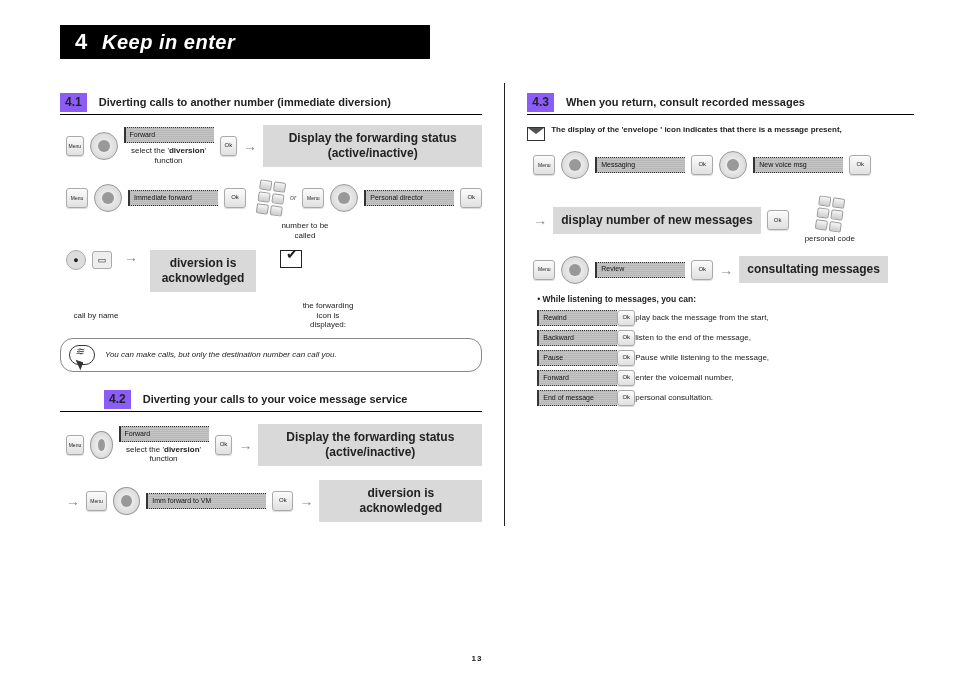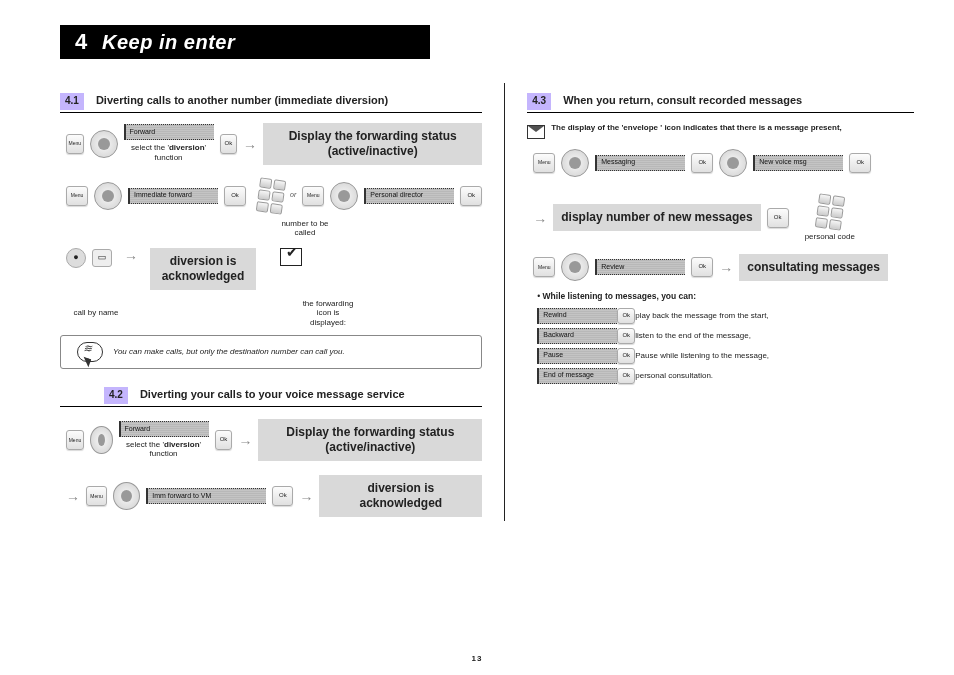--- a/index.html
+++ b/index.html
@@ -60,23 +60,23 @@
   .sec-head {
     display: flex;
     align-items: baseline;
     border-bottom: 1px solid #000;
     padding-bottom: 2px;
     margin-bottom: 10px;
     margin-top: 12px;
     gap: 12px;
   }
   .sec-head .snum {
-    font-size: 10px;
+    font-size: 12px;
     font-weight: bold;
-    background: #c4b5fd;
+    background: #8b5cf6;
     padding: 2px 5px;
   }
   .sec-head .stitle {
     font-size: 11px;
     font-weight: bold;
   }
 
   .row {
     display: flex;
     align-items: center;
@@ -163,21 +163,21 @@
     width:18px;height:16px;border-radius:3px;background:#eee;border:1px solid #aaa;
     display:inline-flex;align-items:center;justify-content:center;font-size:9px;
   }
 
   .check-flag{
     width:20px;height:16px;border:1px solid #222;display:inline-block;position:relative;
   }
   .check-flag::after{ content:"✔";position:absolute;left:5px;top:-5px;font-size:14px;}
 
   .tip-box{
-    border:1px solid #888;border-radius:3px;padding:6px 16px;display:flex;align-items:center;gap:10px;
+    border:1px solid #888;border-radius:13px;padding:6px 8px;display:flex;align-items:center;gap:10px;
     font-size:8px;font-style:italic;margin:8px 0 4px;
   }
   .bubble{
     width:24px;height:18px;border:1px solid #333;border-radius:10px;position:relative;flex:0 0 auto;
   }
   .bubble::before{content:"≋";position:absolute;left:5px;top:-1px;font-size:11px;color:#333;}
   .bubble::after{content:"";position:absolute;left:4px;bottom:-5px;border:4px solid transparent;border-top-color:#333;border-right-color:#333;transform:rotate(20deg);}
 
   .envelope{
     width:16px;height:12px;border:1px solid #333;position:relative;display:inline-block;
@@ -375,20 +375,25 @@
           <span class="display short">Backward</span>
           <span class="icon-btn ok-btn small"></span>
           <span>listen to the end of the message,</span>
         </div>
         <div class="msg-row">
           <span class="display short">Pause</span>
           <span class="icon-btn ok-btn small"></span>
           <span>Pause while listening to the message,</span>
         </div>
         <div class="msg-row">
+          <span class="display short">Forward</span>
+          <span class="icon-btn ok-btn small"></span>
+          <span>enter the voicemail number,</span>
+        </div>
+        <div class="msg-row">
           <span class="display short">End of message</span>
           <span class="icon-btn ok-btn small"></span>
           <span>personal consultation.</span>
         </div>
       </div>
     </div>
   </div>
 
   <div class="page-num">13</div>
 </div>

